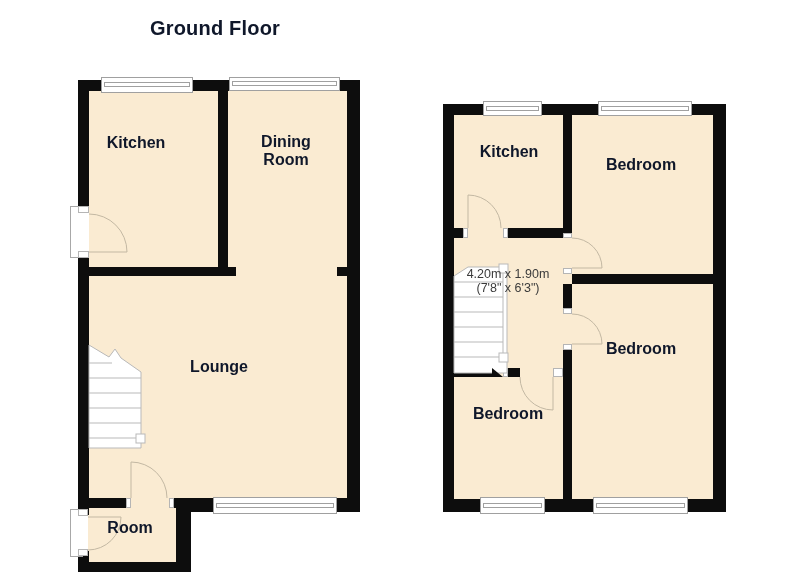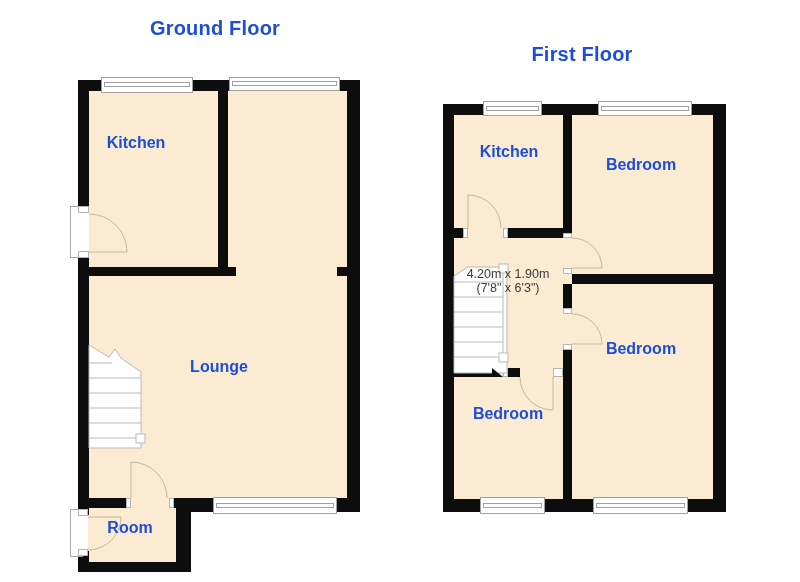--- a/index.html
+++ b/index.html
@@ -8,21 +8,21 @@
   .room{position:absolute;background:#FAEBD2;}
   .wall{position:absolute;background:#0d0d0d;}
   .window{position:absolute;background:#ffffff;border:1px solid #a0a0a0;box-sizing:border-box;}
   .window .pane{position:absolute;left:2px;right:2px;top:50%;height:5px;margin-top:-3px;
         border:1px solid #a0a0a0;box-sizing:border-box;background:#ffffff;}
   .jamb{position:absolute;background:#ffffff;border:1px solid #b5b5b5;box-sizing:border-box;}
   .gap{position:absolute;background:#ffffff;}
   .frame-out{position:absolute;background:#ffffff;border:1px solid #a8a8a8;box-sizing:border-box;}
   svg.overlay{position:absolute;left:0;top:0;width:800px;height:582px;pointer-events:none;}
   .lbl{position:absolute;transform:translateX(-50%);font-weight:bold;font-size:16px;
-       color:#1d4ed8;white-space:nowrap;line-height:1.15;text-align:center;}
+       color:#0f172a;white-space:nowrap;line-height:1.15;text-align:center;}
   .title{font-size:20px;letter-spacing:0.2px;}
   .wrap{white-space:normal;width:72px;}
   .dim{position:absolute;transform:translateX(-50%);font-weight:normal;font-size:12.5px;
        color:#3b3b3b;white-space:nowrap;text-align:center;line-height:1.1;}
 </style>
 </head>
 <body>
 
 <div id="plan">
 
@@ -171,23 +171,23 @@
           <path d="M572,314 A30,30 0 0 1 602,344"></path>
       </g>
       <g>
         <path d="M553,377 L553,410"></path>
           <path d="M520,377 A33,33 0 0 0 553,410"></path>
       </g>
     </g>
   </svg>
 
   <div class="lbl title" style="left:215px;top:17px;">Ground Floor</div>
-  <div class="lbl title" style="left:582px;top:43px;">First Floor</div>
 
   <div class="lbl" style="left:136px;top:134px;">Kitchen</div>
+  <div class="lbl wrap" style="left:286px;top:133px;">Dining Room</div>
   <div class="lbl" style="left:219px;top:330px;margin-top:28px;">Lounge</div>
   <div class="lbl" style="left:130px;top:519px;">Room</div>
 
   <div class="lbl" style="left:509px;top:143px;">Kitchen</div>
   <div class="lbl" style="left:641px;top:156px;">Bedroom</div>
   <div class="lbl" style="left:641px;top:340px;">Bedroom</div>
   <div class="lbl" style="left:508px;top:405px;">Bedroom</div>
 
   <div class="dim" style="left:508px;top:268px;">4.20m x 1.90m</div>
   <div class="dim" style="left:508px;top:282px;">(7'8" x 6'3")</div>

